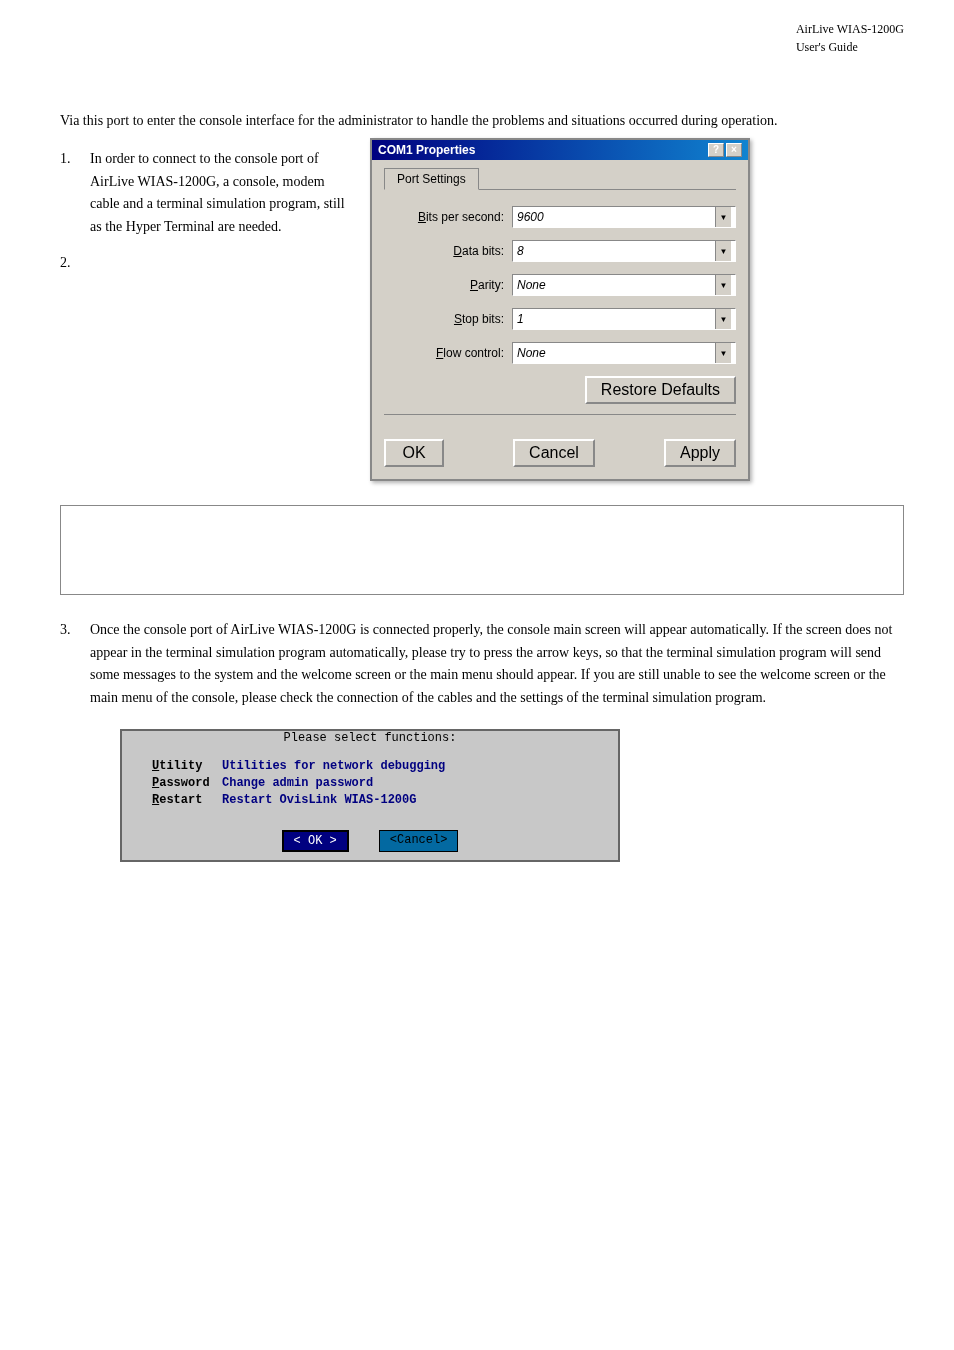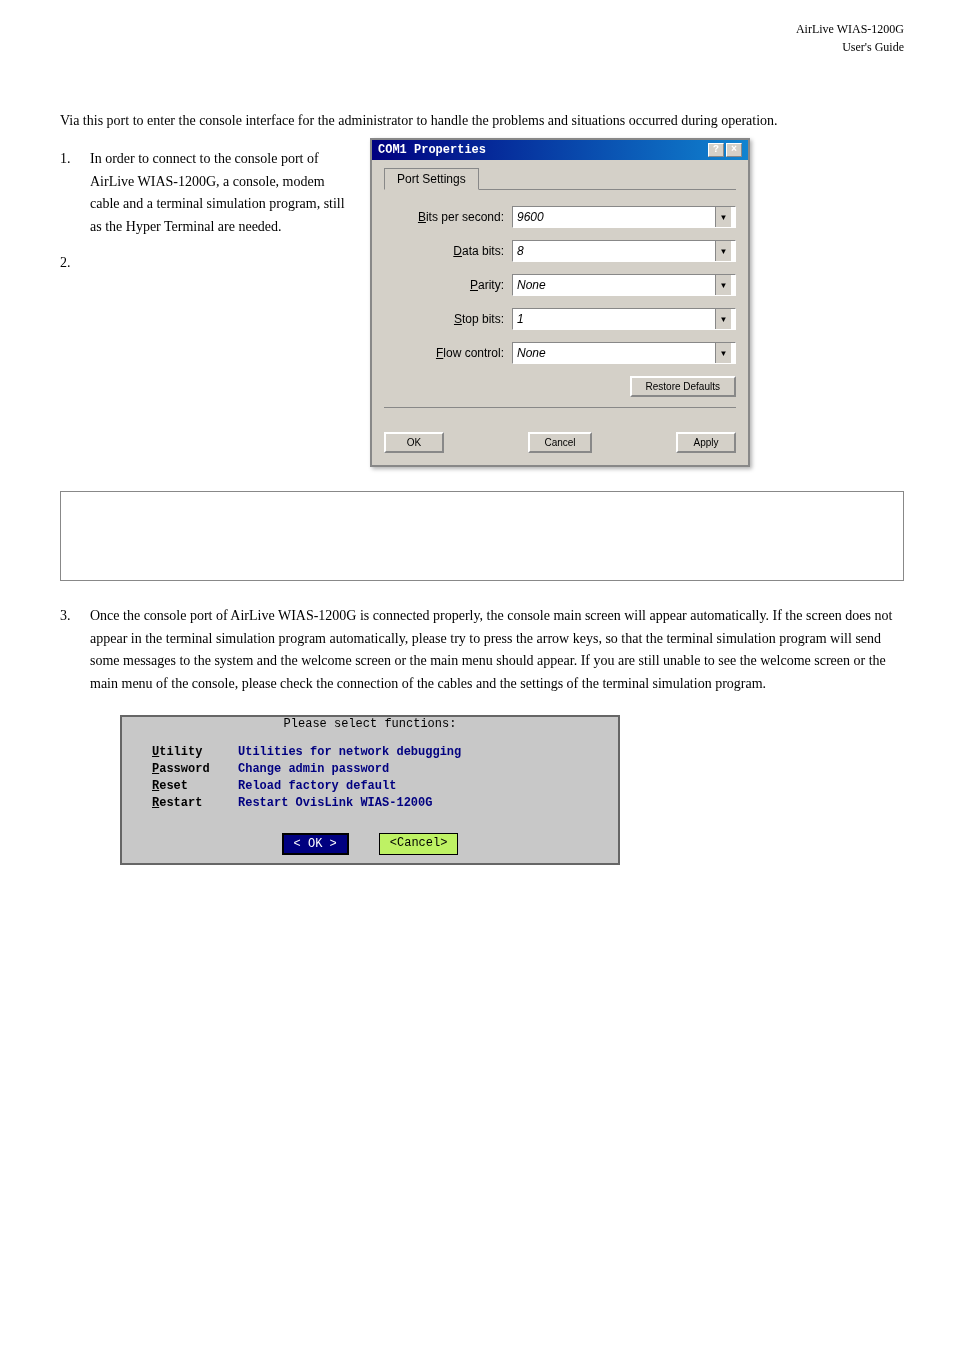--- a/index.html
+++ b/index.html
@@ -19,21 +19,21 @@
       background: #fff;
       padding: 30px 50px 40px 60px;
       position: relative;
     }
 
     
     .top-right-header {
       position: absolute;
       top: 20px;
       right: 50px;
-      text-align: right;
+      text-align: left;
       font-size: 12px;
       color: #000;
       line-height: 1.5;
     }
 
     
     .intro-paragraph {
       margin-top: 80px;
       margin-bottom: 16px;
       font-size: 14px;
@@ -93,21 +93,20 @@
 
     .dialog-titlebar {
       background: linear-gradient(to right, #000080, #1084d0);
       color: #fff;
       padding: 3px 6px;
       display: flex;
       justify-content: space-between;
       align-items: center;
       font-size: 12px;
       font-weight: bold;
-      font-family: Liberation Mono, monospace;
     }
 
     .dialog-titlebar-buttons {
       display: flex;
       gap: 2px;
     }
 
     .title-btn {
       width: 16px;
       height: 14px;
@@ -200,21 +199,21 @@
       justify-content: flex-end;
       margin-bottom: 10px;
       margin-top: 6px;
     }
 
     .win-button {
       background: #d4d0c8;
       border: 2px solid;
       border-color: #fff #888 #888 #fff;
       padding: 3px 14px;
-      font-size: 10px;
+      font-size: 16px;
       font-family: Arial, sans-serif;
       cursor: pointer;
       min-width: 60px;
     }
 
     .dialog-footer {
       display: flex;
       justify-content: space-between;
       gap: 24px;
       padding-top: 24px;
@@ -271,21 +270,21 @@
       padding-bottom: 8px;
       font-size: 12px;
     }
 
     .terminal-menu {
       padding: 6px 30px 10px;
     }
 
     .terminal-menu-row {
       display: flex;
-      gap: 16px;
+      gap: 0;
       margin-bottom: 3px;
     }
 
     .terminal-menu-key {
       min-width: 70px;
       font-weight: bold;
     }
 
     .terminal-menu-desc {
       color: #000080;
@@ -298,21 +297,21 @@
       display: flex;
       justify-content: center;
       gap: 30px;
     }
 
     .terminal-btn {
       border: 1px solid #000;
       padding: 2px 10px;
       font-family: 'Courier New', Courier, monospace;
       font-size: 12px;
-      background: #bef264;
+      background: #0369a1;
     }
 
     .terminal-btn.selected {
       background: #000080;
       color: #fff;
       border: 2px solid #000;
     }
 
     
     .u { text-decoration: underline; }
@@ -434,24 +433,20 @@
     <div class="terminal-menu">
       <div class="terminal-menu-row">
         <span class="terminal-menu-key"><span class="u">U</span>tility</span>
         <span class="terminal-menu-desc">Utilities for network debugging</span>
       </div>
       <div class="terminal-menu-row">
         <span class="terminal-menu-key"><span class="u">P</span>assword</span>
         <span class="terminal-menu-desc">Change admin password</span>
       </div>
       <div class="terminal-menu-row">
-        <span class="terminal-menu-key"><span class="u">R</span>eset</span>
-        <span class="terminal-menu-desc">Reload factory default</span>
-      </div>
-      <div class="terminal-menu-row">
         <span class="terminal-menu-key"><span class="u">R</span>estart</span>
         <span class="terminal-menu-desc">Restart OvisLink WIAS-1200G</span>
       </div>
     </div>
 
     <div class="terminal-footer">
       <div class="terminal-btn selected">&lt; OK &gt;</div>
       <div class="terminal-btn">&lt;Cancel&gt;</div>
     </div>
   </div>

